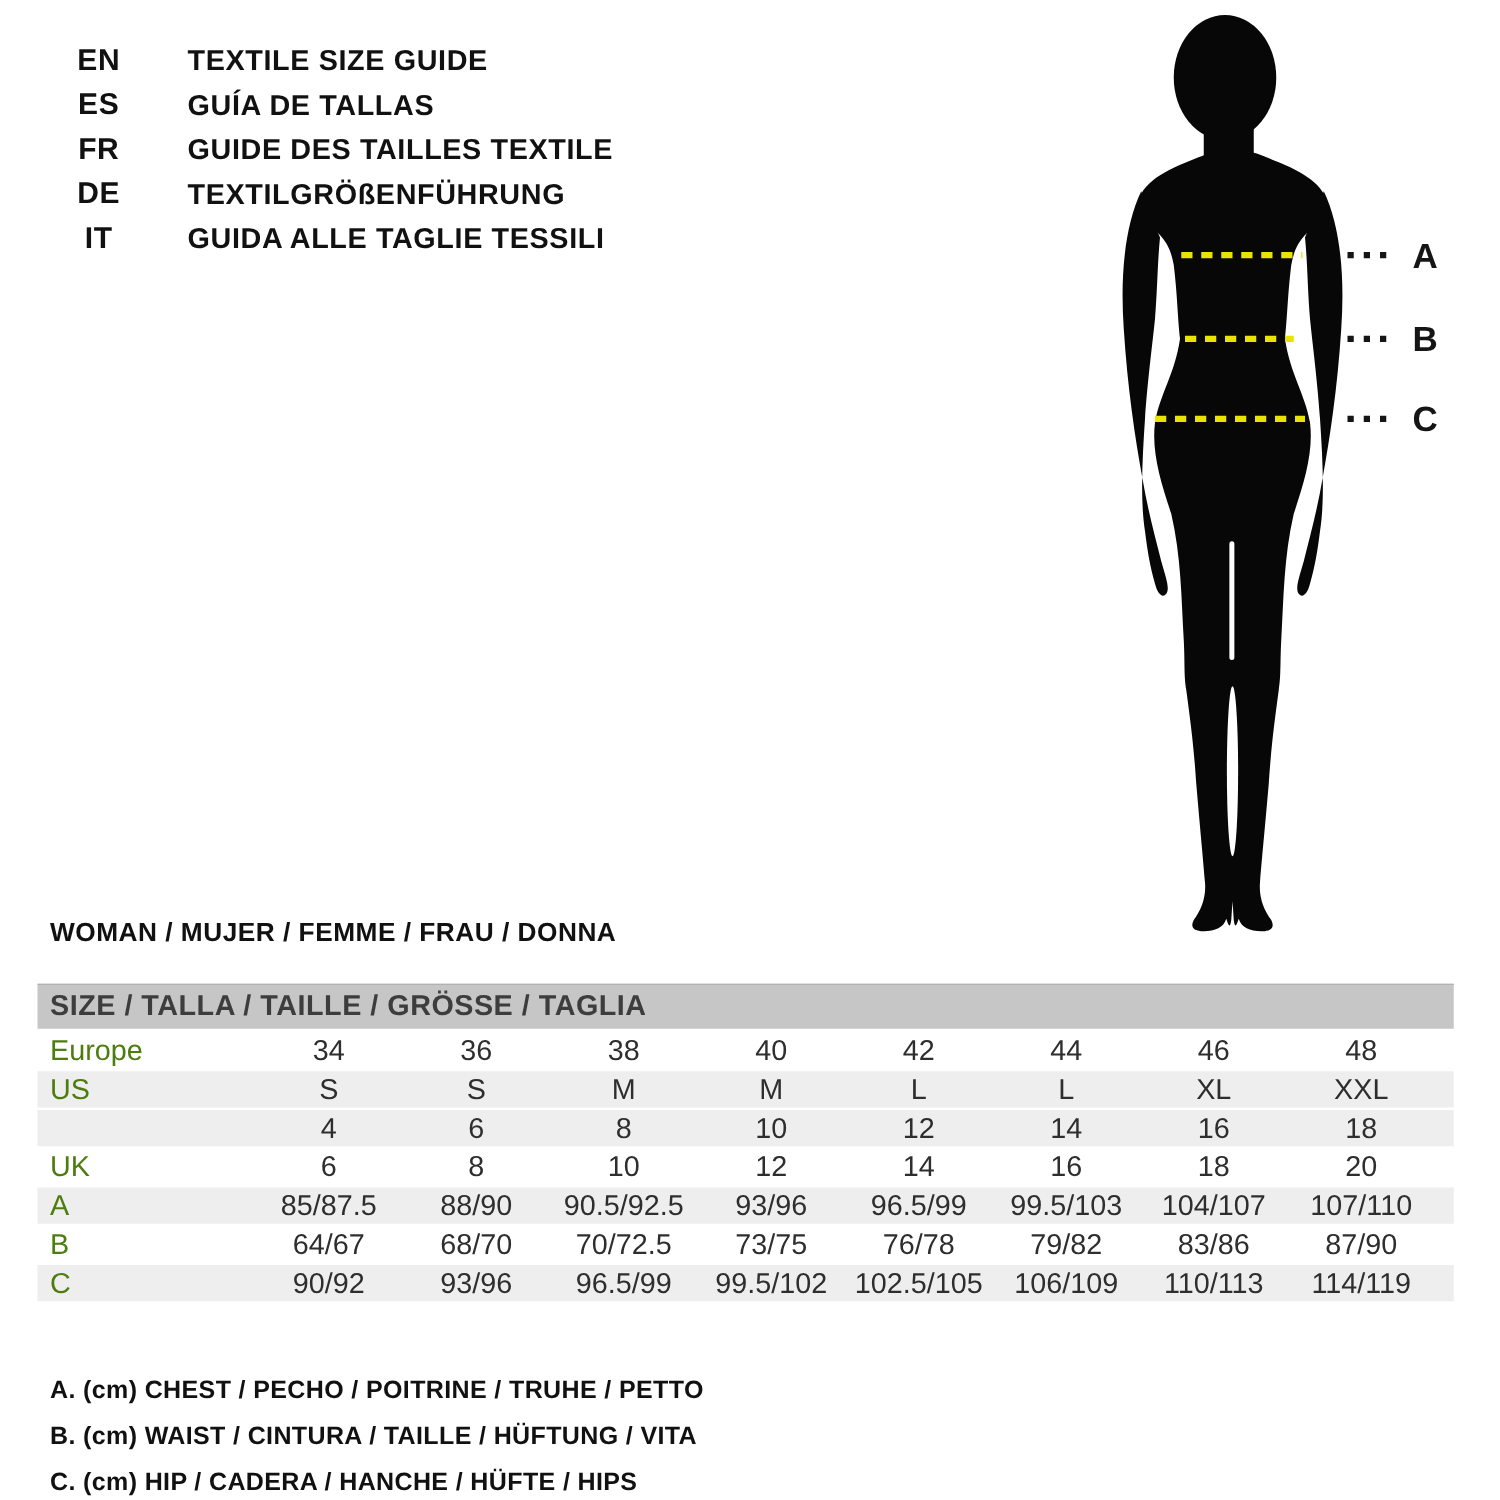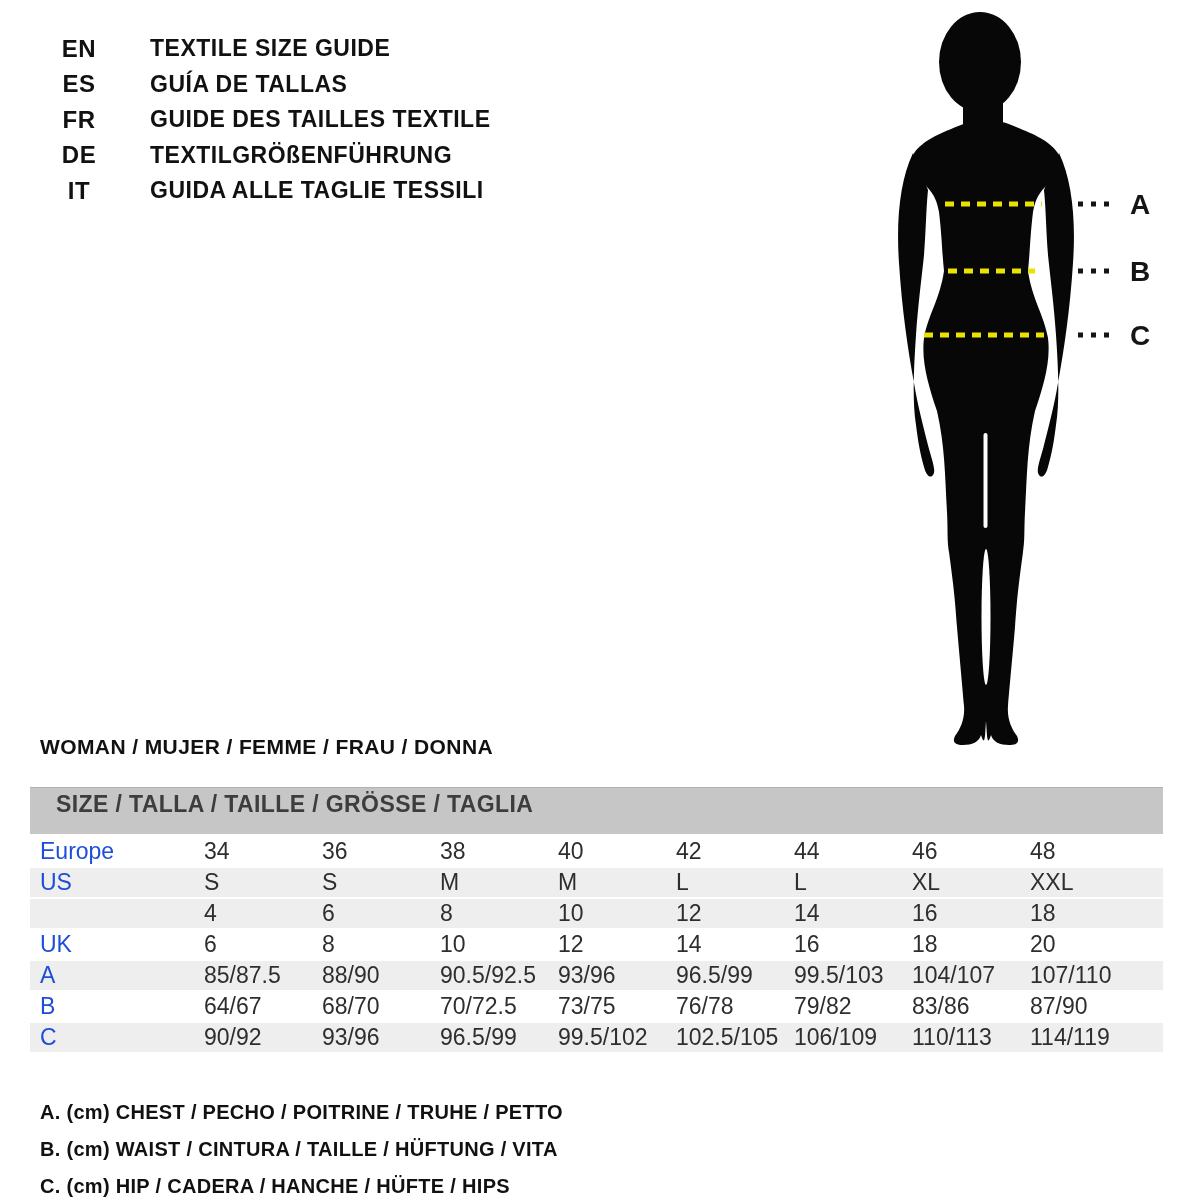--- a/index.html
+++ b/index.html
@@ -15,28 +15,28 @@
   
   .figure-wrap{position:absolute;left:850px;top:5px;width:330px;height:745px;}
   .figure-wrap svg{display:block;}
   .fig-label{font-family:"Liberation Sans",sans-serif;font-size:28px;font-weight:700;fill:#151515;}
 
   
   .gender-line{position:absolute;left:40px;top:735px;font-size:21px;font-weight:700;letter-spacing:.4px;}
 
   
   .size-table{position:absolute;left:30px;top:787px;width:1133px;}
-  .size-header{height:47px;line-height:32px;background:#c6c6c6;color:#3d3d3d;
-               font-size:23px;font-weight:700;padding-left:26px;box-sizing:border-box;
+  .size-header{height:36px;line-height:32px;background:#c6c6c6;color:#3d3d3d;
+               font-size:23px;font-weight:700;padding-left:10px;box-sizing:border-box;
                letter-spacing:.4px;margin-bottom:3px;border-top:1px solid #b2b2b2;}
   .trow{display:flex;height:29px;margin-bottom:2px;background:#ffffff;}
   .trow.shaded{background:#eeeeee;}
   .tcell-label{width:174px;box-sizing:border-box;padding-left:10px;font-size:23px;
-               color:#1d4ed8;line-height:29px;}
-  .tcell{width:118px;text-align:left;font-size:23px;color:#2e2e2e;line-height:29px;
+               color:#4d7c0f;line-height:29px;}
+  .tcell{width:118px;text-align:center;font-size:23px;color:#2e2e2e;line-height:29px;
          white-space:nowrap;}
 
   
   .legend-block{position:absolute;left:40px;top:1094px;}
   .legend-line{font-size:20px;font-weight:700;letter-spacing:.3px;height:37px;
                display:flex;align-items:center;white-space:nowrap;}
 </style>
 </head>
 <body>
 

